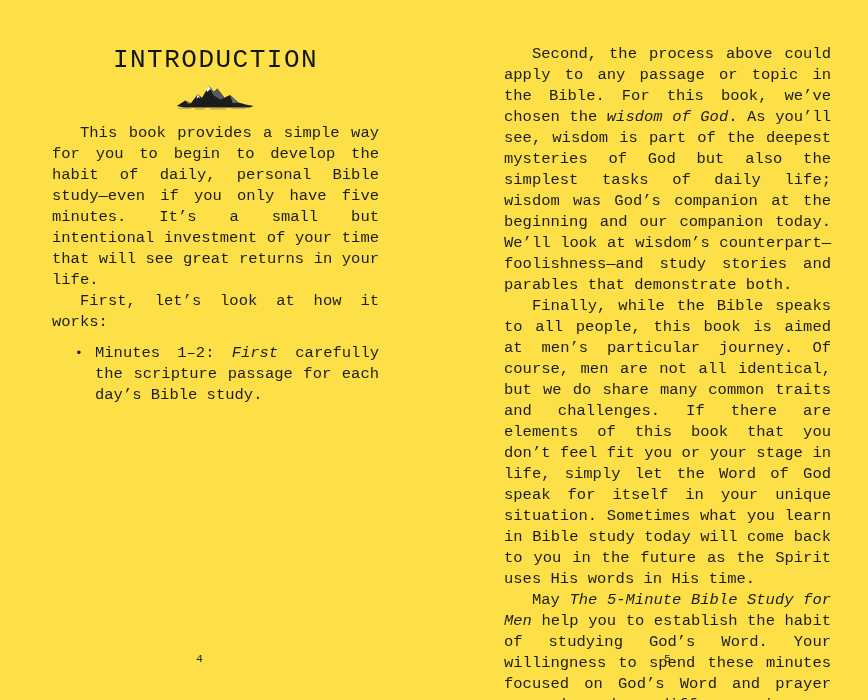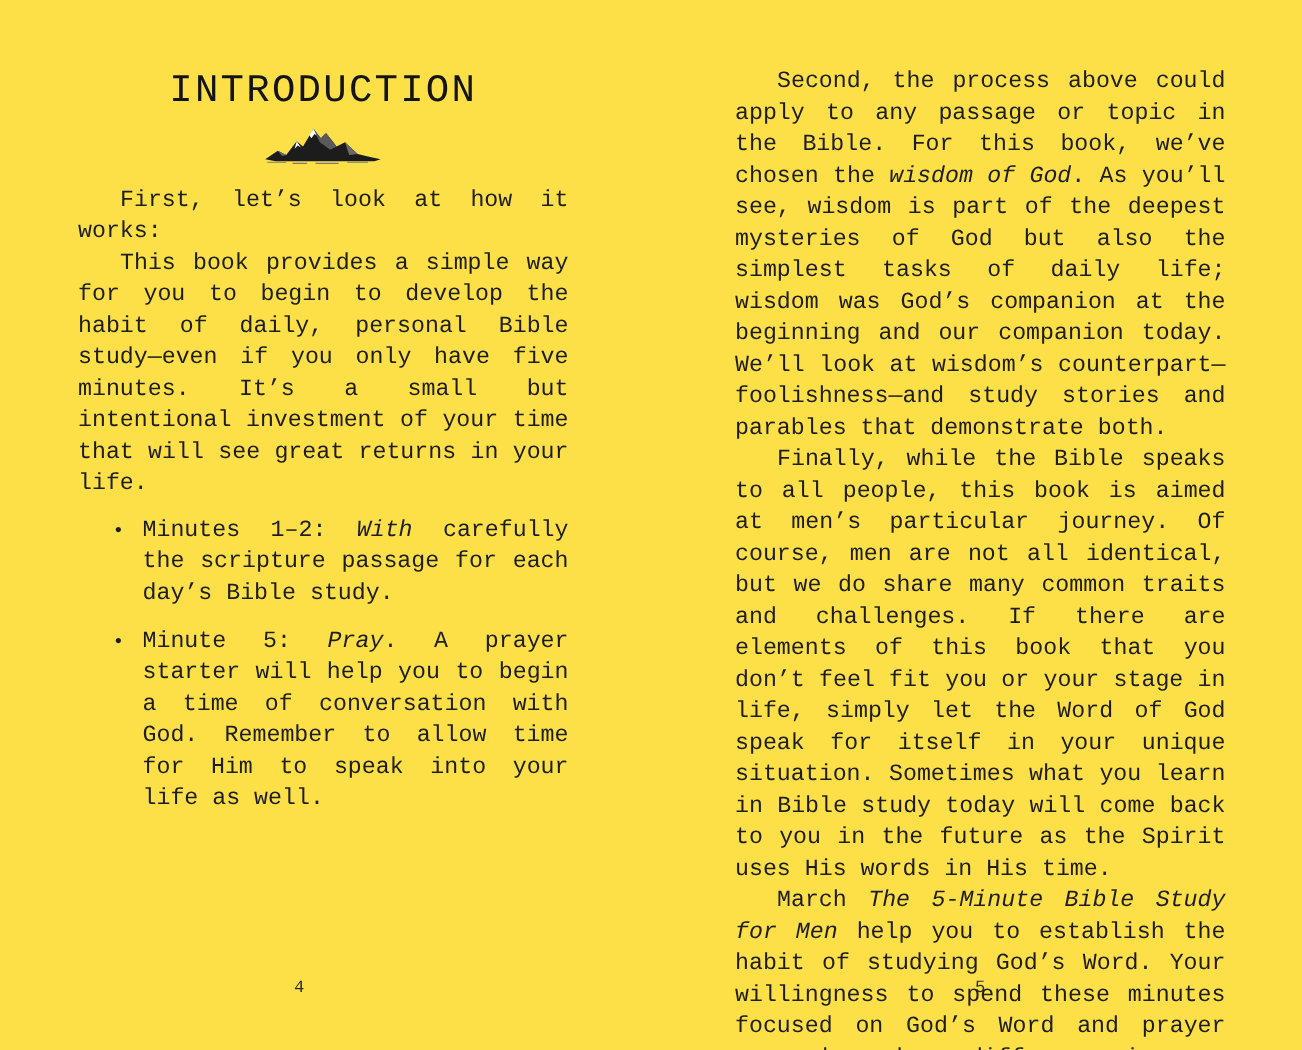--- a/index.html
+++ b/index.html
@@ -15,21 +15,21 @@
     overflow: hidden;
     font-family: Liberation Mono, monospace;
     color: #1d1d1d;
   }
   .page {
     position: absolute;
     top: 0;
     height: 700px;
   }
   .page-left  { left: 52px;  width: 327px; }
-  .page-right { left: 490px; width: 327px; }
+  .page-right { left: 504px; width: 327px; }
 
   .chapter-title {
     margin: 45px 0 0 0;
     font-size: 26px;
     font-weight: normal;
     letter-spacing: 1.5px;
     text-align: center;
     color: #141414;
   }
   .mountain {
@@ -96,34 +96,33 @@
       <path d="M50 5 L54 12 L51 10 L48 14 L46 11 L44 14 Z" fill="#ffffff"></path>
       <path d="M62 9 L66 15 L63 13 L60 16 Z" fill="#ffffff"></path>
       <path d="M34 17 L38 23 L35 21 L32 24 Z" fill="#ffffff"></path>
       <path d="M50 5 L57 14 L62 9 L72 22 L66 25 L56 18 Z" fill="#5a5a5a"></path>
       <path d="M16 26 L24 30 L20 31 Z" fill="#6a6a6a"></path>
       <path d="M80 18 L92 29 L84 30 Z" fill="#6a6a6a"></path>
       <path d="M6 37 h18 M30 38 h14 M52 38 h22 M82 37 h20" stroke="#7a7a7a" stroke-width="1" fill="none"></path>
     </svg>
 
     <div class="body-copy">
+      <p class="indent"><span>This book provides a simple way for you to begin to develop the habit of daily, personal Bible study—even if you only have five minutes. It’s a small but intentional investment of your time that will see great returns in your life.</span></p>
       <p class="indent"><span>First, let’s look at how it works:</span></p>
-      <p class="indent"><span>This book provides a simple way for you to begin to develop the habit of daily, personal Bible study—even if you only have five minutes. It’s a small but intentional investment of your time that will see great returns in your life.</span></p>
       <ul class="bullets">
-        <li><span>Minutes 1–2: </span><em>With</em><span> carefully the scripture passage for each day’s Bible study.</span></li>
-        <li><span>Minute 5: </span><em>Pray</em><span>. A prayer starter will help you to begin a time of conversation with God. Remember to allow time for Him to speak into your life as well.</span></li>
+        <li><span>Minutes 1–2: </span><em>First</em><span> carefully the scripture passage for each day’s Bible study.</span></li>
       </ul>
     </div>
 
     <div class="pagenum">4</div>
   </div>
 
   <div class="page page-right">
     <div class="body-copy">
       <p class="indent"><span>Second, the process above could apply to any passage or topic in the Bible. For this book, we’ve chosen the </span><em>wisdom of God</em><span>. As you’ll see, wisdom is part of the deepest mysteries of God but also the simplest tasks of daily life; wisdom was God’s companion at the beginning and our companion today. We’ll look at wisdom’s counterpart—foolishness—and study stories and parables that demonstrate both.</span></p>
       <p class="indent"><span>Finally, while the Bible speaks to all people, this book is aimed at men’s particular journey. Of course, men are not all identical, but we do share many common traits and challenges. If there are elements of this book that you don’t feel fit you or your stage in life, simply let the Word of God speak for itself in your unique situation. Sometimes what you learn in Bible study today will come back to you in the future as the Spirit uses His words in His time.</span></p>
-      <p class="indent"><span>March </span><em>The 5-Minute Bible Study for Men</em><span> help you to establish the habit of studying God’s Word. Your willingness to spend these minutes focused on God’s Word and prayer can make a huge difference in your day, in your life, and in the lives of those around you!</span></p>
+      <p class="indent"><span>May </span><em>The 5-Minute Bible Study for Men</em><span> help you to establish the habit of studying God’s Word. Your willingness to spend these minutes focused on God’s Word and prayer can make a huge difference in your day, in your life, and in the lives of those around you!</span></p>
     </div>
 
     <div class="pagenum">5</div>
   </div>
 
 </div>
 
 </body></html>

